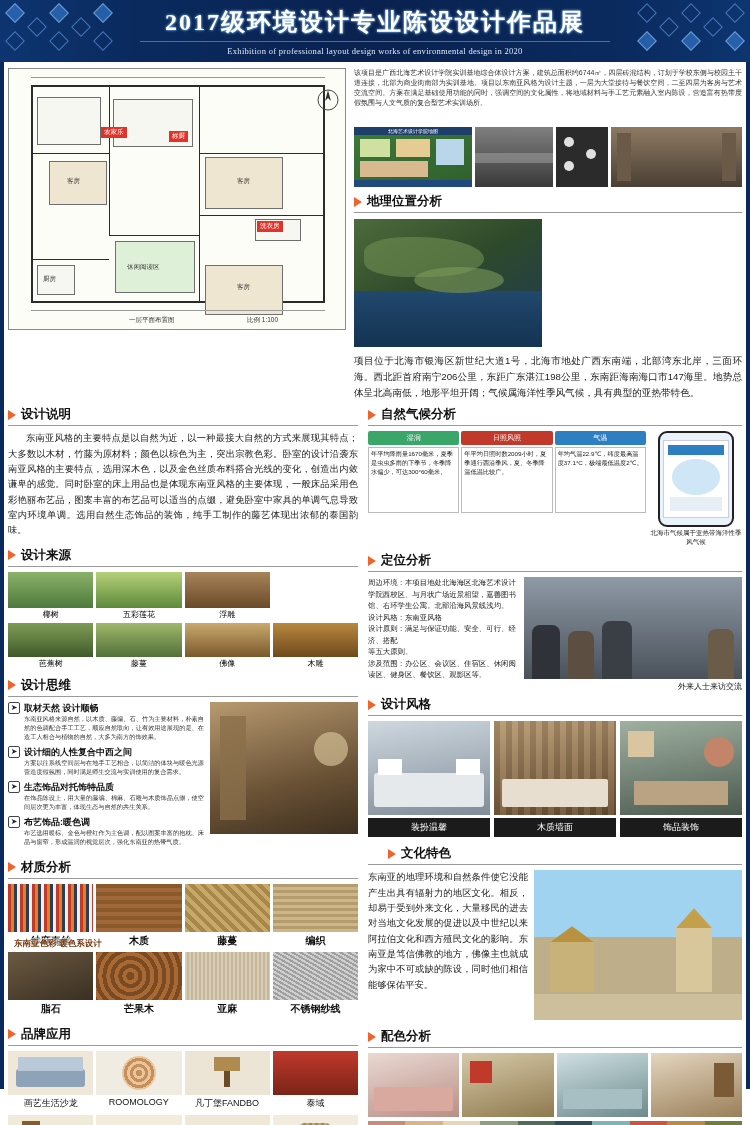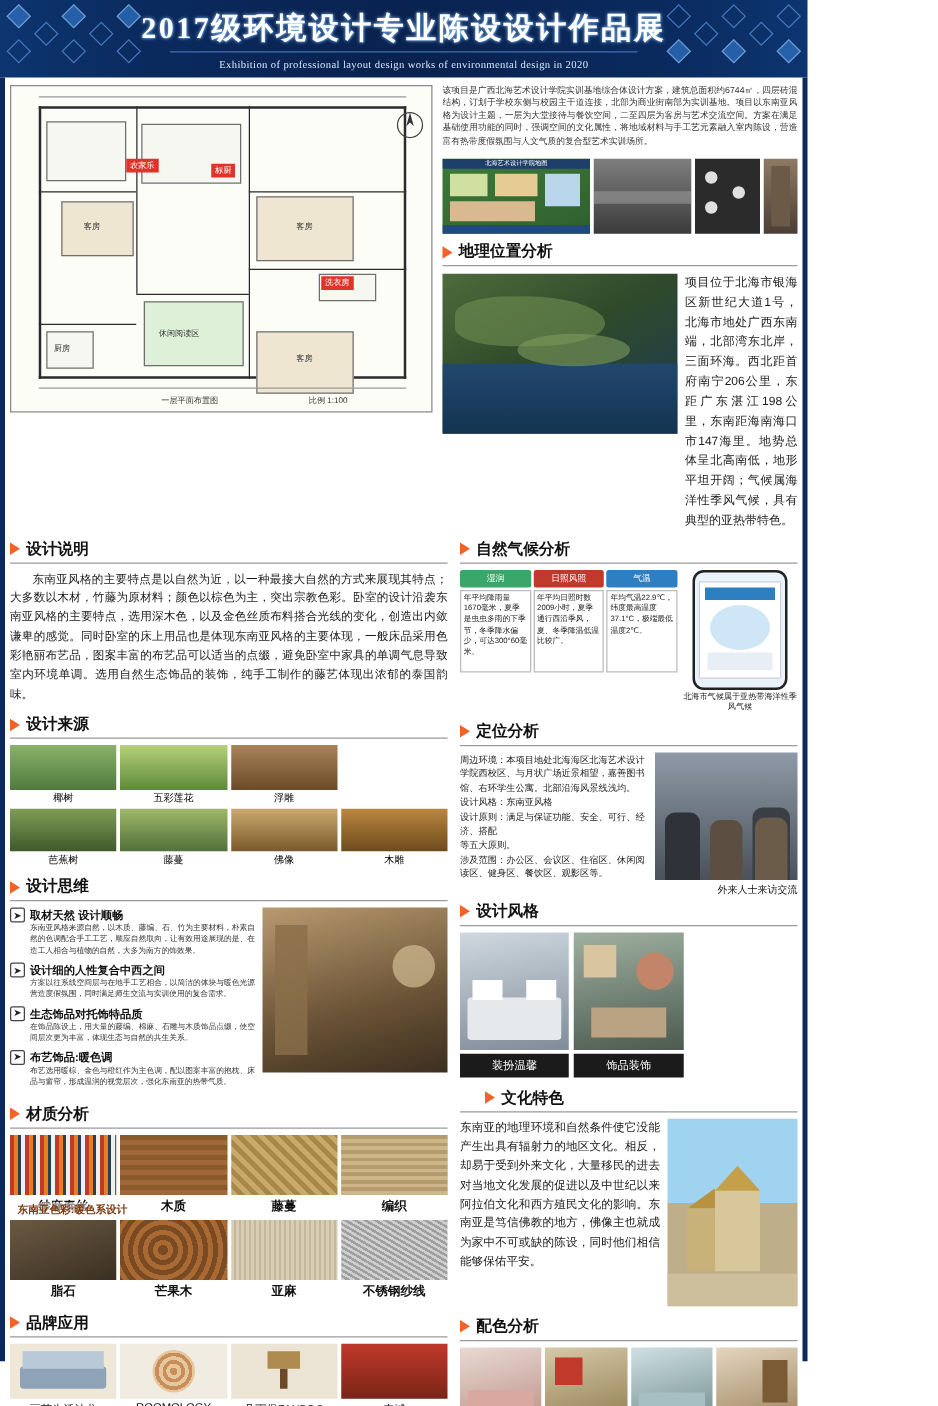--- a/index.html
+++ b/index.html
@@ -47,35 +47,35 @@
   .sec-h .tri {
     width:0;height:0;border-left:8px solid #f0632a;
     border-top:5px solid transparent;border-bottom:5px solid transparent;
     flex:0 0 auto;
   }
   .body-txt { font-size:9.3px; line-height:1.65; color:#1b1b1b; text-align:justify; }
   .tiny { font-size:7px; line-height:1.45; color:#333; text-align:justify; }
   .cap { font-size:9px; text-align:center; color:#111; padding:2px 0; }
 
   
-  .page { position:relative; width:646px; height:1125px; }
+  .page { position:relative; width:750px; height:1125px; }
   .content { position:relative; padding:6px 8px 0 8px; }
 
   
   .toprow { display:flex; gap:8px; }
   .plan {
     width:338px; height:262px;
     border:1px solid #8a8a8a; background:#fdfdf8;
     position:relative; overflow:hidden;
   }
   .right-top { flex:1; }
 
   .proj-intro-imgs { display:flex; gap:3px; margin-top:3px; }
   .img-ph { background:#cfcfcf; position:relative; overflow:hidden; }
-  .geo { margin-top:6px; display:flex; gap:6px; }
+  .geo { margin-top:6px; display:flex; gap:6px;flex-direction:column; }
   .geo-map { width:188px; height:128px; }
   .geo-txt { flex:1; }
 
   
   .cols { display:flex; gap:10px; margin-top:6px; }
   .colL { width:350px; }
   .colR { flex:1; }
 
   .grid4 { display:grid; grid-template-columns:repeat(4,1fr); gap:3px; }
   .grid3 { display:grid; grid-template-columns:repeat(3,1fr); gap:4px; }
@@ -536,20 +536,27 @@
         <div class="grid3">
           <div>
             <div class="img-ph" style="height:94px;background:linear-gradient(170deg,#cfd8df,#7f8c99);">
               <div style="position:absolute;left:6px;bottom:8px;right:6px;height:34px;background:#e6e9ec;border-radius:3px;"></div>
               <div style="position:absolute;left:10px;bottom:40px;width:24px;height:16px;background:#fff;"></div>
               <div style="position:absolute;right:10px;bottom:40px;width:24px;height:16px;background:#fff;"></div>
             </div>
             <div class="style-cap">装扮温馨</div>
           </div>
           <div>
+            <div class="img-ph" style="height:94px;background:linear-gradient(170deg,#b89a72,#6a4f32);">
+              <div style="position:absolute;left:0;top:0;right:0;bottom:0;background:repeating-linear-gradient(90deg,rgba(0,0,0,.12) 0 6px,rgba(255,255,255,.06) 6px 12px);"></div>
+              <div style="position:absolute;left:8px;bottom:8px;right:8px;height:28px;background:#e8ded0;border-radius:2px;"></div>
+            </div>
+            <div class="style-cap">木质墙面</div>
+          </div>
+          <div>
             <div class="img-ph" style="height:94px;background:linear-gradient(170deg,#9fb0a0,#4c5a50);">
               <div style="position:absolute;left:8px;top:10px;width:26px;height:26px;background:#d9c6a0;"></div>
               <div style="position:absolute;right:8px;top:16px;width:30px;height:30px;background:#c2856a;border-radius:50%;"></div>
               <div style="position:absolute;left:14px;bottom:10px;right:14px;height:24px;background:#b9a382;"></div>
             </div>
             <div class="style-cap">饰品装饰</div>
           </div>
         </div>
 
         <div class="sec-h" style="margin-top:8px;padding-left:20px;">

